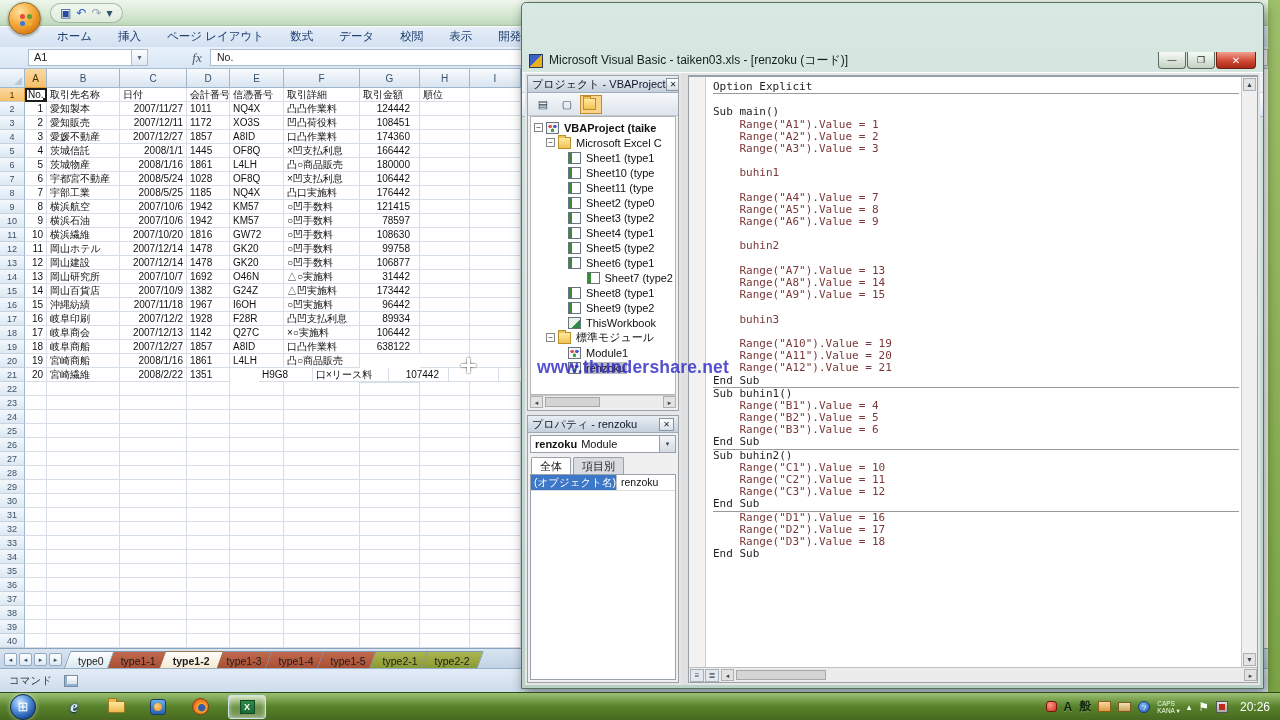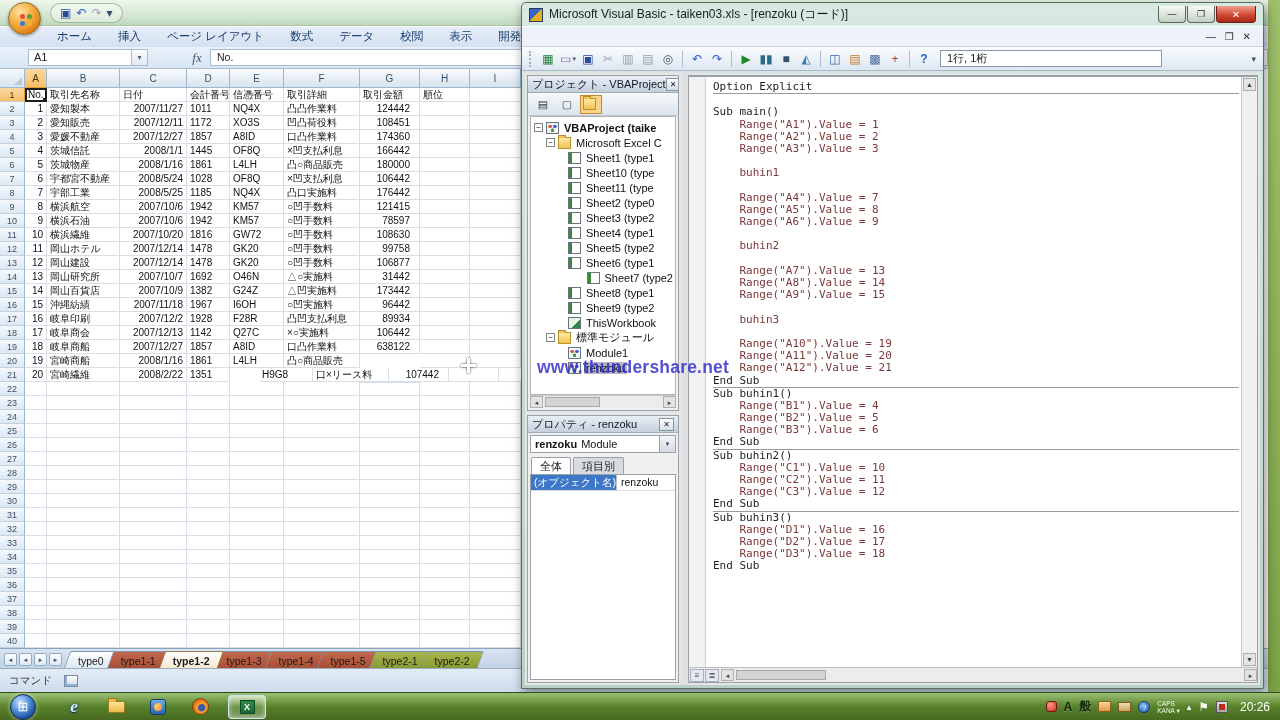--- a/index.html
+++ b/index.html
@@ -49,21 +49,21 @@
   .xl-status{position:absolute;left:0;right:0;bottom:0;height:24px;background:linear-gradient(#e2ecf7,#cddcec);border-top:1px solid #98aec4;display:flex;align-items:center;font-size:10.5px;color:#333;padding-left:9px;gap:12px;}
   .xl-macro{width:14px;height:12px;border:1px solid #7a8a9a;background:linear-gradient(#fff,#cfd9e4);display:inline-block;box-shadow:inset 2px -2px 0 #8fb2d8;}
 
   
   .cell-cursor{position:absolute;left:461px;top:358px;width:15px;height:15px;z-index:20;filter:drop-shadow(0 0 1px #333);}
   .cell-cursor::before{content:"";position:absolute;left:6px;top:0;width:3px;height:15px;background:#fff;}
   .cell-cursor::after{content:"";position:absolute;top:6px;left:0;height:3px;width:15px;background:#fff;}
 
   
   .vbe{position:absolute;left:521px;top:2px;width:743px;height:687px;background:linear-gradient(#d8e8e2,#b8d0c6);border:1px solid #56715e;border-radius:5px 5px 0 0;box-shadow:2px 4px 12px rgba(0,0,0,.45);}
-  .vbe-title{height:23px;display:flex;align-items:center;padding:0 7px;}
+  .vbe-title{height:23px;display:flex;align-items:center;padding:0 7px;margin-top:46px;}
   .vbe-ico{width:14px;height:14px;margin-right:6px;background:linear-gradient(135deg,#3a62c8 50%,#e8b020 50%);border:1px solid #2a3a55;flex:none;}
   .vbe-title-text{font-size:12px;color:#13201a;white-space:nowrap;overflow:hidden;}
   .winbtns{margin-left:auto;display:flex;gap:1px;}
   .wb{width:28px;height:17px;border:1px solid #5a6a5a;border-top:none;border-radius:0 0 4px 4px;background:linear-gradient(#f6faf6,#c4d2c4);display:flex;align-items:center;justify-content:center;font-size:9px;color:#1c1c1c;}
   .wb.close{width:40px;background:linear-gradient(#f0a090,#d04a34 55%,#a82818);color:#fff;font-size:10px;border-color:#6a2015;}
   .vbe-menu{height:20px;background:#edf2f9;border-top:1px solid #fbfdff;display:flex;align-items:center;padding:0 5px;font-size:11px;color:#111;}
   .mi{padding:2px 7px;white-space:nowrap;}
   .mwb{margin-left:auto;display:flex;gap:9px;font-size:10px;color:#333;padding-right:7px;}
   .vbe-toolbar{height:25px;background:linear-gradient(#fbfdfe,#dce6f1);border-top:1px solid #c8d4e0;border-bottom:1px solid #a9b8c8;display:flex;align-items:center;gap:2px;padding:0 7px;}
   .grip{width:3px;height:16px;border-left:2px dotted #9fb0c0;margin-right:5px;}
@@ -911,21 +911,20 @@
                 <div class="code-line kw">End Sub</div>
               </div>
               <div class="code-block sepd">
                 <div class="code-line kw">Sub buhin2()</div>
                 <div class="code-line st">    Range("C1").Value = 10</div>
                 <div class="code-line st">    Range("C2").Value = 11</div>
                 <div class="code-line st">    Range("C3").Value = 12</div>
                 <div class="code-line kw">End Sub</div>
               </div>
               <div class="code-block sepd">
-                <div class="code-line kw">Sub buhin3()</div>
                 <div class="code-line st">    Range("D1").Value = 16</div>
                 <div class="code-line st">    Range("D2").Value = 17</div>
                 <div class="code-line st">    Range("D3").Value = 18</div>
                 <div class="code-line kw">End Sub</div>
               </div>
             </div>
           <div class="vscroll">
             <span class="sb up">▲</span>
             <span class="sb dn">▼</span>
           </div>

